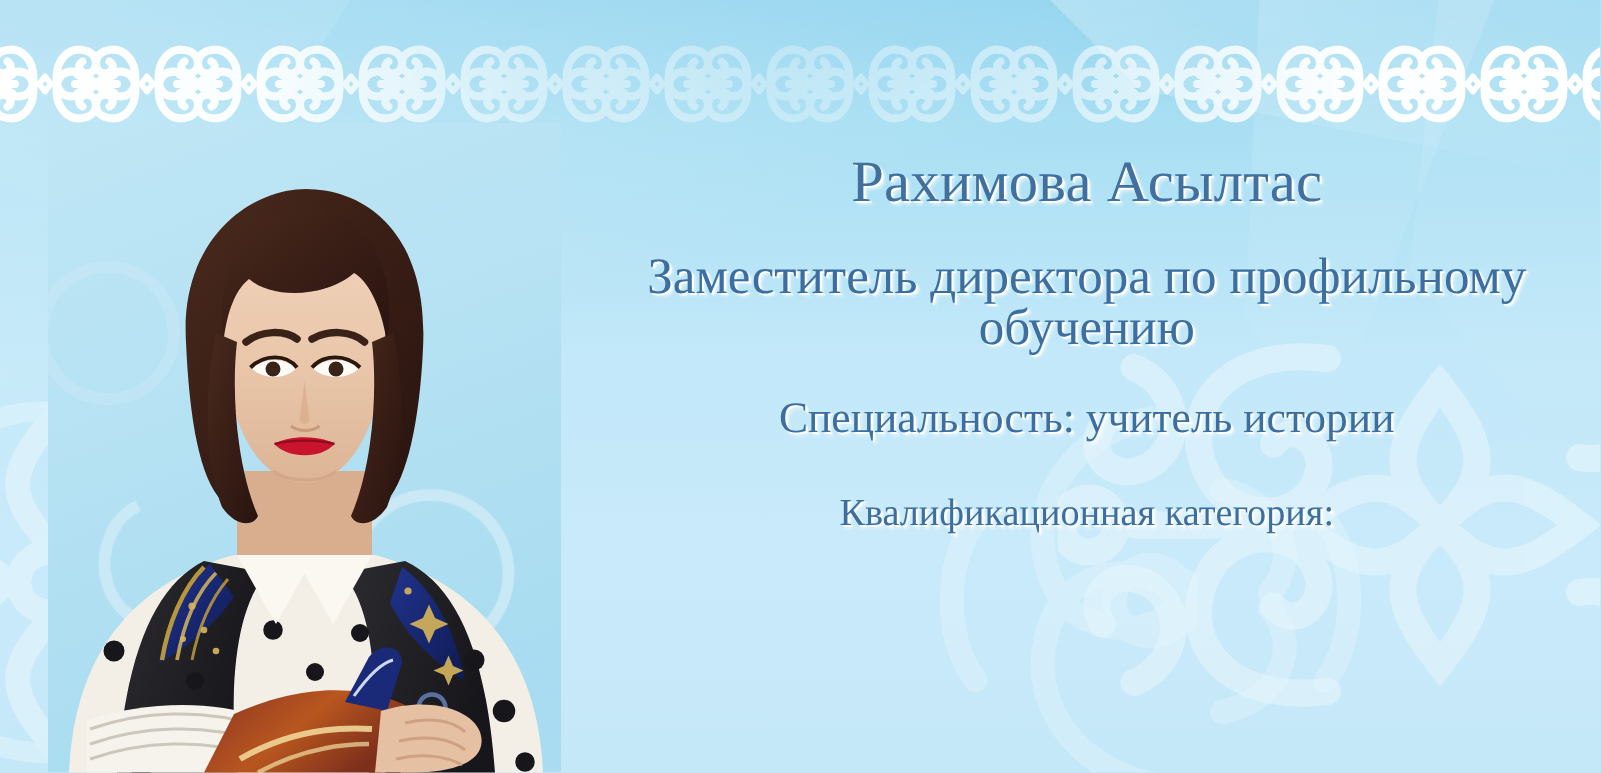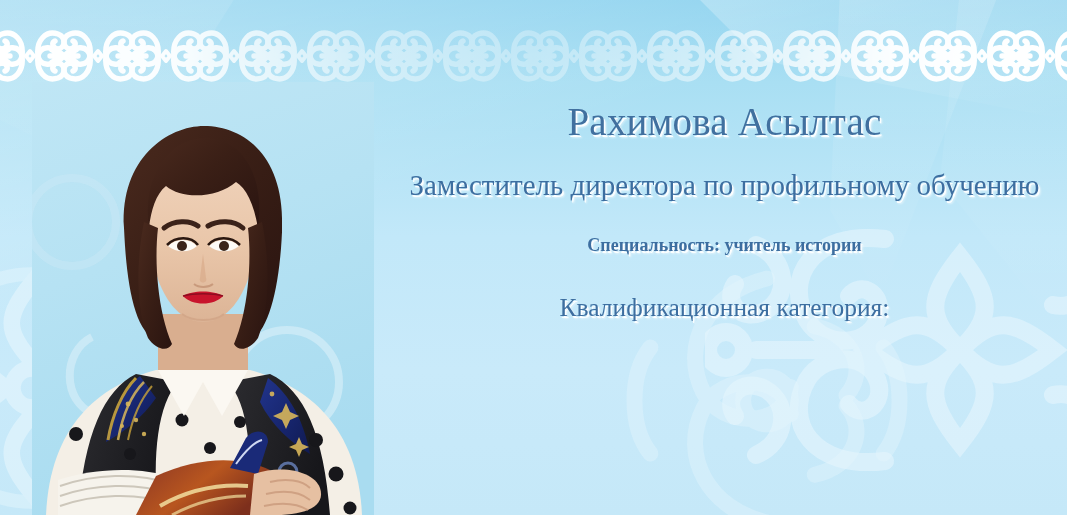--- a/index.html
+++ b/index.html
@@ -63,30 +63,29 @@
   .name {
     font-size: 39px;
     line-height: 52px;
     letter-spacing: .2px;
     color: #41709f;
   }
   .name .ln2 { display:block; }
 
   .role {
     margin-top: 20px;
+    font-size: 34px;
+    line-height: 34px;
+    color: #3d6ea0;
+  }
+  .spec {
+    margin-top: 26px;
     font-size: 29px;
     line-height: 34px;
     color: #3d6ea0;
-  }
-  .spec {
-    margin-top: 26px;
-    font-size: 18px;
-    line-height: 34px;
-    color: #3d6ea0;
-    font-weight: bold;
   }
   .qual {
     margin-top: 28px;
     font-size: 25.5px;
     line-height: 36px;
     color: #3d6ea0;
     text-align: center;
   }
   .qual .q2 { display:block; }
 </style>

